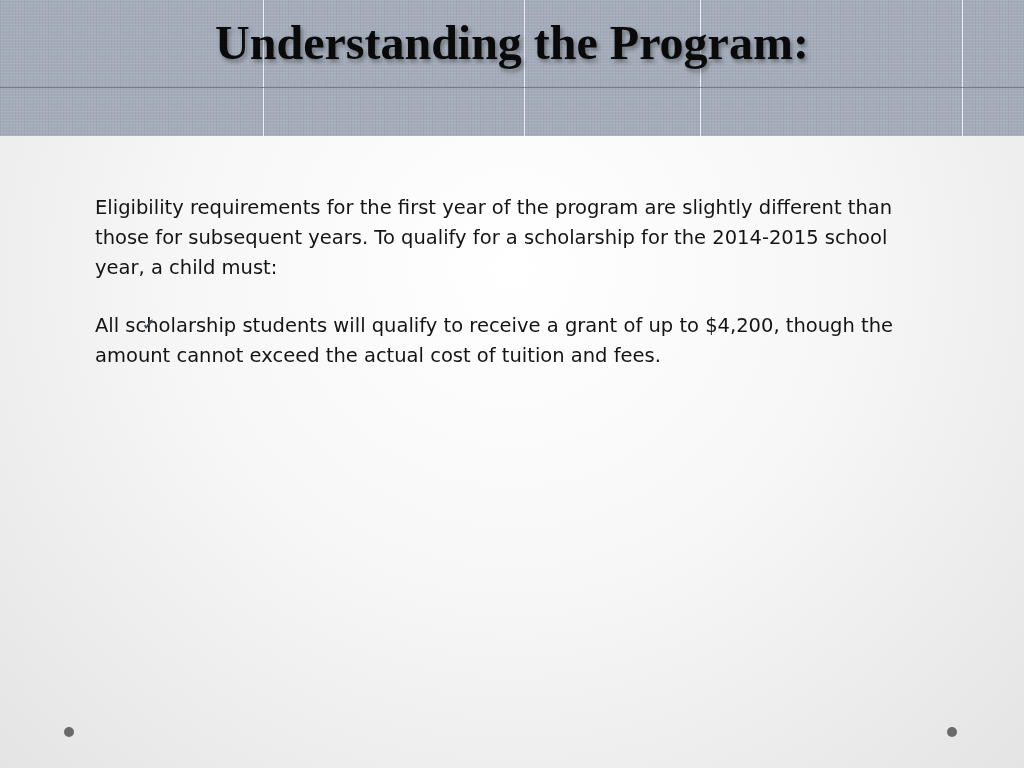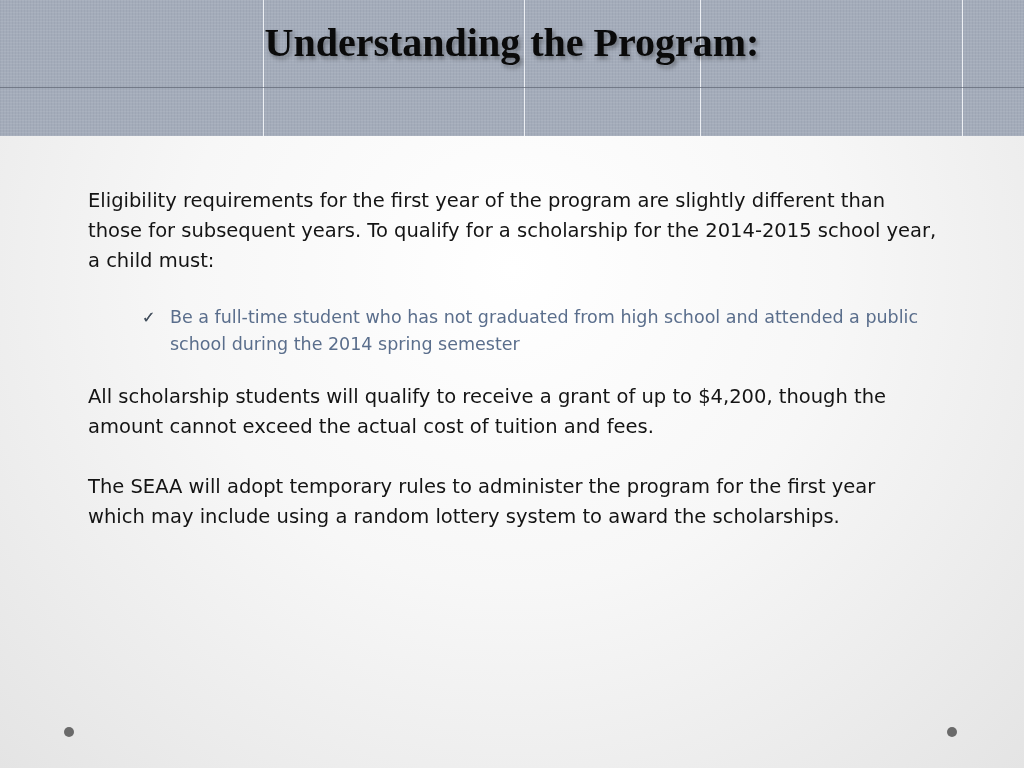--- a/index.html
+++ b/index.html
@@ -13,29 +13,29 @@
     background-color:#a4acba;
     background-image:
       repeating-linear-gradient(0deg, rgba(255,255,255,0.07) 0px, rgba(255,255,255,0.07) 1px, transparent 1px, transparent 3px),
       repeating-linear-gradient(90deg, rgba(80,90,110,0.08) 0px, rgba(80,90,110,0.08) 1px, transparent 1px, transparent 3px);
   }
   .vline { position:absolute; top:0; width:1px; height:136px; background:#f4f6f9; opacity:0.9; }
   .hline { position:absolute; left:0; top:87px; width:1024px; height:1px; background:#5b6371; opacity:0.7; }
   .title {
     position:absolute; left:0; top:20px; width:1024px; text-align:center;
     font-family: "Liberation Serif", "DejaVu Serif", serif; font-weight:bold;
-    font-size:40px; line-height:46px; color:#0a0a0a;
+    font-size:48px; line-height:46px; color:#0a0a0a;
     text-shadow: 2px 3px 4px rgba(0,0,0,0.35);
   }
   .title div { white-space:pre; }
   .content {
     position:absolute; left:88px; top:186px; width:850px;
     color:#141414; font-size:19.5px; line-height:30px;
   }
-  .para { margin:0; }
+  .para { margin:7px; }
   .bullets { list-style:none; margin:14px 0 24px 0; padding:0 0 0 54px; }
   .bullets li {
     position:relative; padding-left:28px; color:#5a6e8c;
     font-size:17.5px; line-height:27px; margin-bottom:28px;
   }
   .bullets li:last-child { margin-bottom:0; }
   .check { position:absolute; left:0; top:0; color:#44505e; font-size:16px; }
   .gap { height:30px; }
   .dot { position:absolute; width:10px; height:10px; border-radius:50%; background:#6a6a6a; top:727px; }
 </style>
@@ -54,22 +54,20 @@
 </div>
 
 <div class="content">
   <p class="para">Eligibility requirements for the first year of the program are slightly different than those for subsequent years. To qualify for a scholarship for the 2014-2015 school year, a child must:</p>
   <ul class="bullets">
     <li>
       <span class="check">✓</span>
     </li>
     <li>
       <span class="check">✓</span>
-      <span>Be a full-time student who has not graduated from high school and attended a public school during the 2014 spring semester</span>
     </li>
   </ul>
   <p class="para">All scholarship students will qualify to receive a grant of up to $4,200, though the amount cannot exceed the actual cost of tuition and fees.</p>
   <div class="gap"></div>
-  <p class="para">The SEAA will adopt temporary rules to administer the program for the first year which may include using a random lottery system to award the scholarships.</p>
 </div>
 
 <div class="dot" style="left:64px"></div>
 <div class="dot" style="left:947px"></div>
 
 </body></html>

